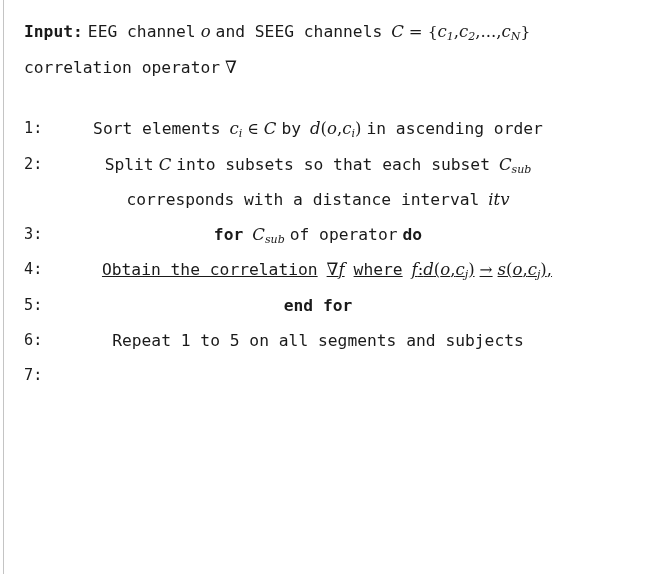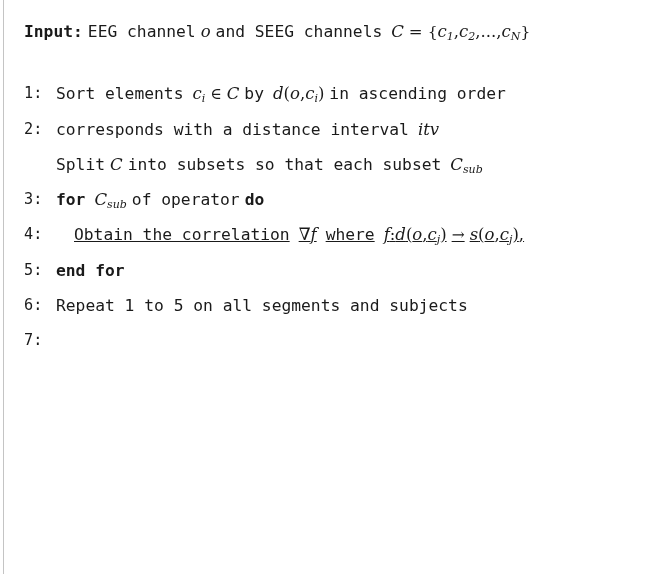--- a/index.html
+++ b/index.html
@@ -68,20 +68,21 @@
     font-size: 15.2px;
     white-space: nowrap;
   }
   .step-body {
     flex: 1 1 auto;
     min-width: 0;
   }
   .step-line {
     white-space: nowrap;
     line-height: 35px;
+    text-align: center;
   }
   
   .indent-1 { padding-left: 18px; text-decoration: underline; }
 
   
   .m {
     font-family: "DejaVu Serif", "Liberation Serif", serif;
     font-style: italic;
     font-size: 16.5px;
   }
@@ -125,20 +126,23 @@
 <div class="algo">
 
   <div class="header-block">
 
     <div class="hline">
       <span class="kw">Input:</span><span class="sp"></span><span>EEG channel</span><span class="sp"></span><span class="m">o</span><span class="sp"></span><span>and SEEG channels</span><span class="sp-wide"></span><span class="m">C</span><span class="sp"></span><span class="mu">=</span><span class="sp"></span><span class="msym">{</span><span class="m">c</span><sub class="msub">1</sub><span class="mu">,</span><span class="m">c</span><sub class="msub">2</sub><span class="mu">,</span><span class="mu">...</span><span class="mu">,</span><span class="m">c</span><sub class="msub">N</sub><span class="msym">}</span>
     </div>
 
 
 
+    <div class="hline">
+      <span>correlation operator</span><span class="sp"></span><span class="nabla">∇</span>
+    </div>
 
 
   </div>
 
   <div class="gap"></div>
 
   <div class="steps">
 
     <div class="step">
       <div class="step-num">1:</div>
@@ -146,24 +150,24 @@
         <div class="step-line">
           <span>Sort elements</span><span class="sp-wide"></span><span class="m">c</span><sub class="msub">i</sub><span class="sp"></span><span class="msym">∈</span><span class="sp"></span><span class="m">C</span><span class="sp"></span><span>by</span><span class="sp-wide"></span><span class="m">d</span><span class="mu">(</span><span class="m">o</span><span class="mu">,</span><span class="m">c</span><sub class="msub">i</sub><span class="mu">)</span><span class="sp"></span><span>in ascending order</span>
         </div>
       </div>
     </div>
 
     <div class="step">
       <div class="step-num">2:</div>
       <div class="step-body">
         <div class="step-line">
+          <span>Split</span><span class="sp"></span><span class="m">C</span><span class="sp"></span><span>into subsets so that each subset</span><span class="sp-wide"></span><span class="m">C</span><sub class="msub">sub</sub>
+        </div>
+        <div class="step-line">
           <span>corresponds with a distance interval</span><span class="sp-wide"></span><span class="m">itv</span>
-        </div>
-        <div class="step-line">
-          <span>Split</span><span class="sp"></span><span class="m">C</span><span class="sp"></span><span>into subsets so that each subset</span><span class="sp-wide"></span><span class="m">C</span><sub class="msub">sub</sub>
         </div>
       </div>
     </div>
 
     <div class="step">
       <div class="step-num">3:</div>
       <div class="step-body">
         <div class="step-line">
           <span class="kw">for</span><span class="sp-wide"></span><span class="m">C</span><sub class="msub">sub</sub><span class="sp"></span><span>of operator</span><span class="sp"></span><span class="kw">do</span>
         </div>

